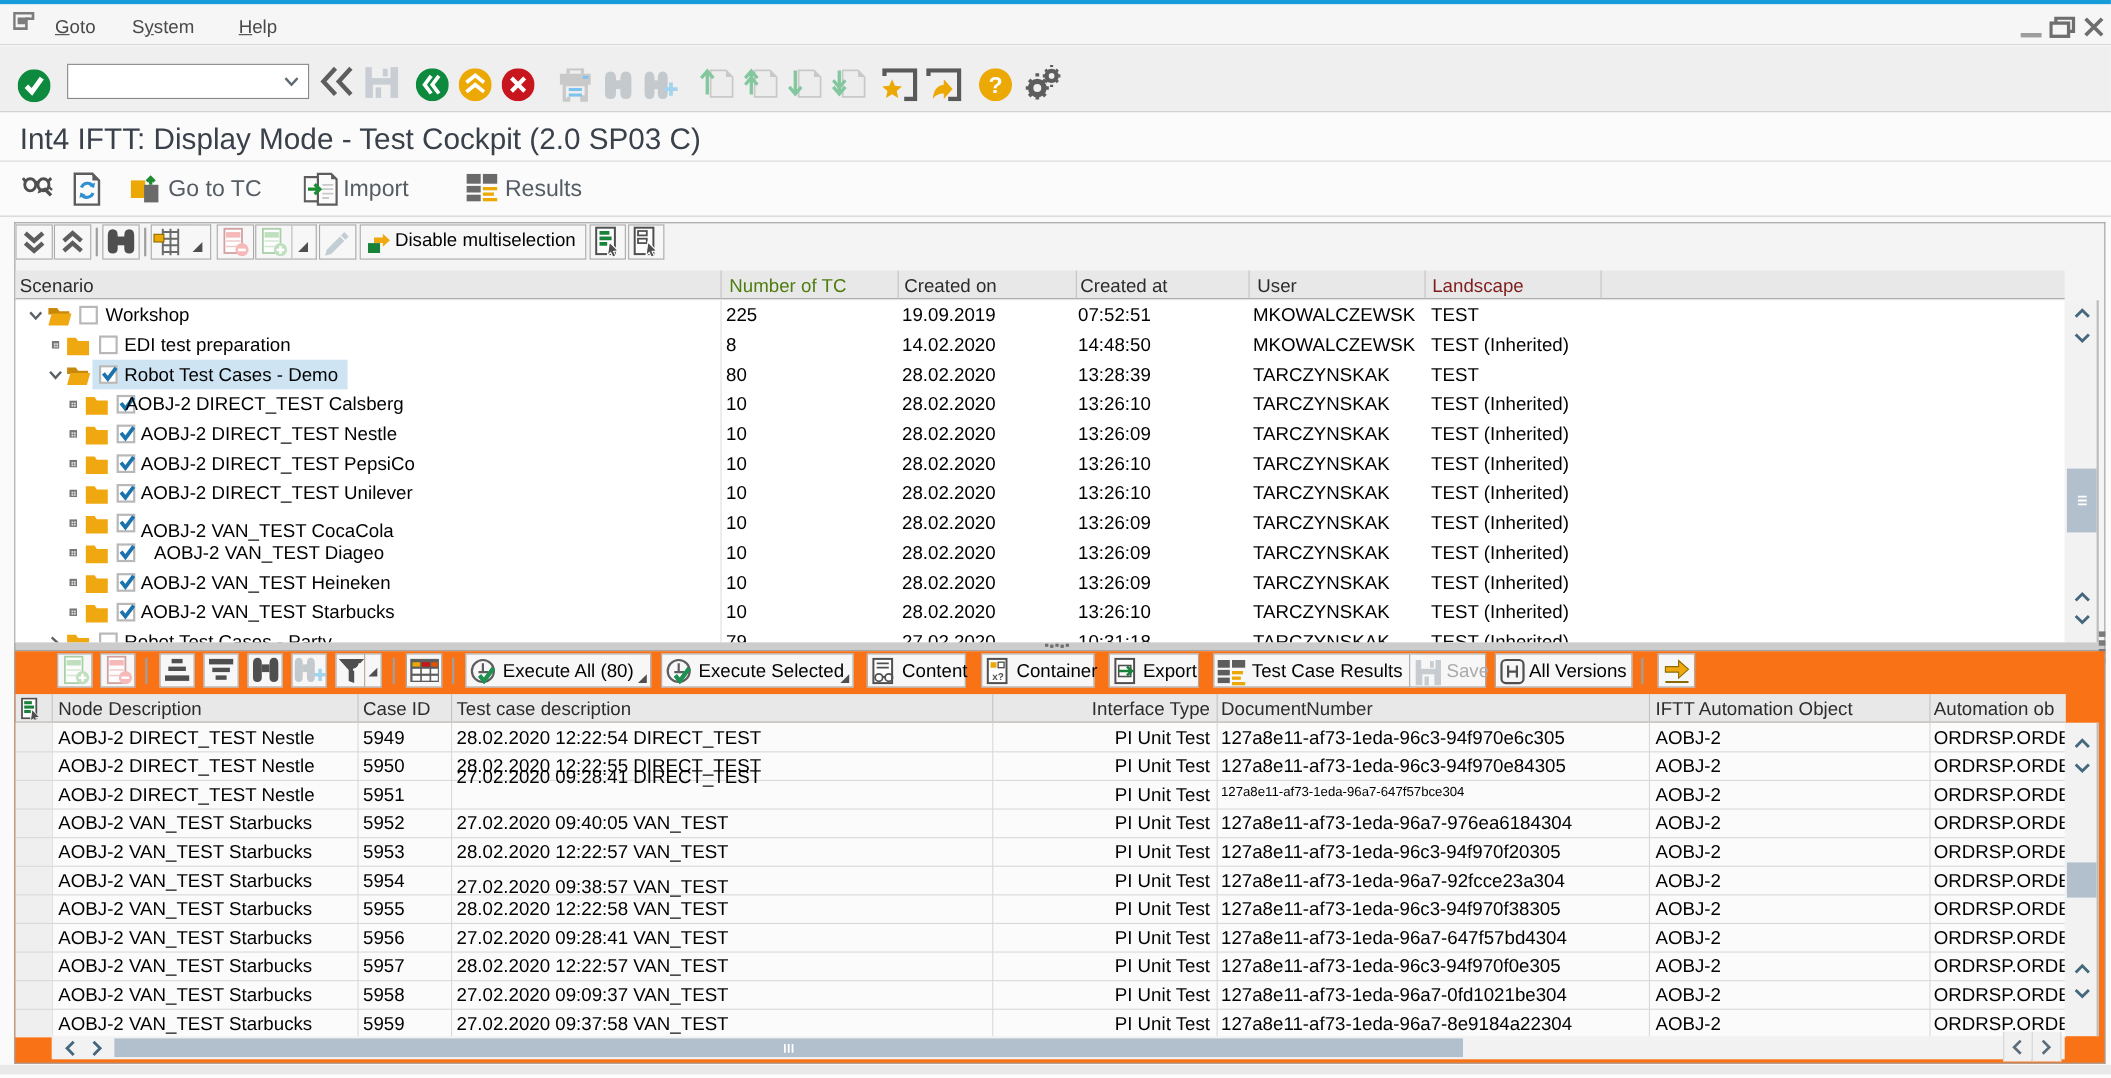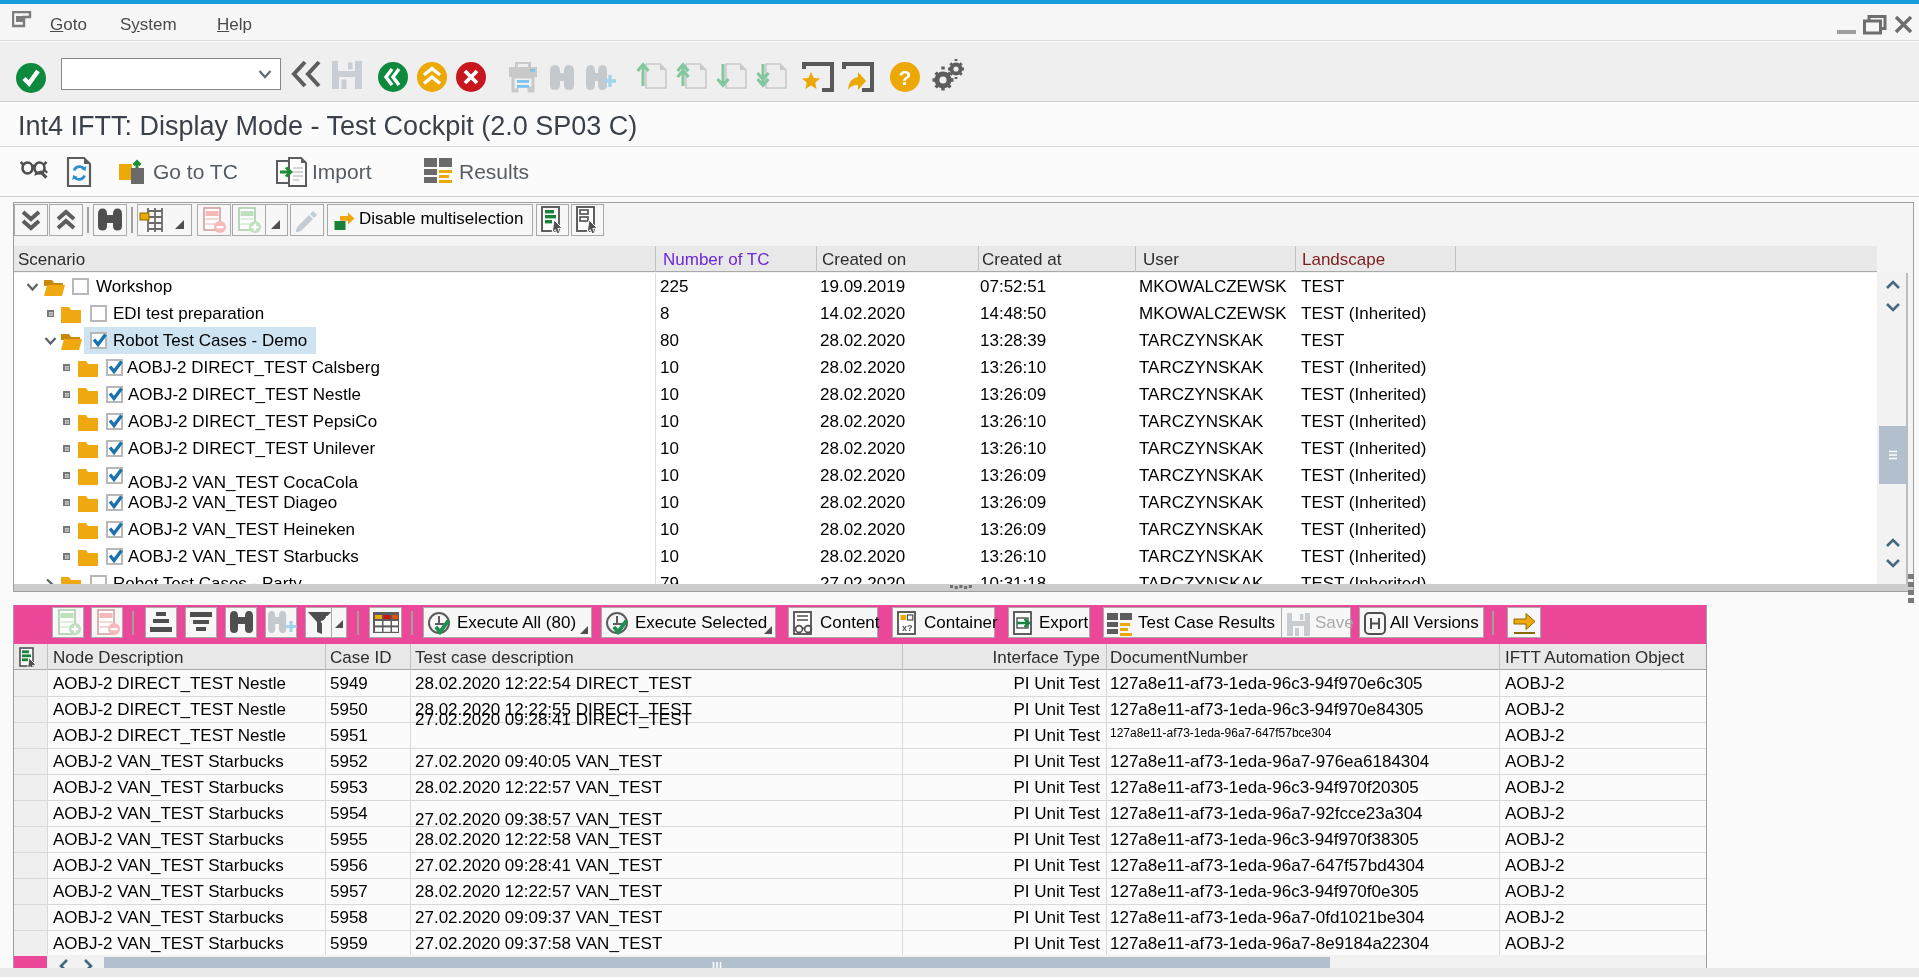--- a/index.html
+++ b/index.html
@@ -12,21 +12,21 @@
 #menubar { left:0; top:4px; width:1919px; height:37px; background:#f6f6f6; border-bottom:1px solid #d8d8d8; }
 .menuitem { position:absolute; top:11px; font-size:17px; color:#494949; }
 #toolbar { left:0; top:42px; width:1919px; height:60px; background:#efefef; border-bottom:1px solid #cfcfcf; }
 #titlebar { left:0; top:103px; width:1919px; height:44px; background:#fbfbfb; border-bottom:1px solid #d8d8d8; }
 #title { position:absolute; left:18px; top:8px; font-size:27px; color:#3a414a; }
 #apptoolbar { left:0; top:148px; width:1919px; height:49px; background:#fbfbfb; border-bottom:1px solid #cfcfcf; }
 .applabel { position:absolute; top:12px; font-size:21px; color:#555c63; }
 
 #treepane { left:13px; top:202px; width:1901px; height:382px; background:#f4f4f4; border:1px solid #9f9f9f; border-bottom:none; overflow:hidden; }
 #splitter { left:13px; top:584px; width:1901px; height:8px; background:#cccccc; border:1px solid #9f9f9f; border-top:none; }
-#gridpane { left:13px; top:592px; width:1694px; height:375px; background:#ec4899; border:1px solid #9f9f9f; border-top:none; overflow:hidden;margin-top:13px; }
+#gridpane { left:13px; top:592px; width:1901px; height:375px; background:#f97316; border:1px solid #9f9f9f; border-top:none; overflow:hidden; }
 
 .btn { position:absolute; height:32px; background:#f7f7f7; border:1px solid #a9a9a9; }
 .btn span { white-space:nowrap; }
 .sep { position:absolute; width:2px; background:#9f9f9f; }
 
 .sbtrack { position:absolute; background:#f2f2f2; }
 .sbthumb { position:absolute; background:#b2c0cd; }
 </style>
 </head>
 <body>
@@ -301,21 +301,21 @@
       </svg></div>
   <div class="btn" style="left:557px;top:1px;width:33px"><svg width="31" height="29" viewBox="0 0 31 29">
         <rect x="5" y="2" width="17" height="24" fill="#fdfdfd" stroke="#4f4f4f" stroke-width="1.8"></rect>
         <rect x="8" y="5" width="8" height="4" fill="none" stroke="#4f4f4f" stroke-width="1.6"></rect>
         <rect x="8" y="12" width="8" height="4" fill="none" stroke="#4f4f4f" stroke-width="1.6"></rect>
         <path d="M17 15 l8 8 -4.2 0.6 2 4 -2.6 1.2 -2-4.2 -3 3 z" fill="#4f4f4f" stroke="#fff" stroke-width="1"></path>
       </svg></div>
 
   <div class="abs" style="left:0;top:43px;width:1863px;height:26px;background:#e8e8e8;border-bottom:1px solid #a8a8a8"></div>
   <div class="abs txt" style="left:4px;top:47px;font-size:17px;color:#2c2c2c">Scenario</div>
-  <div class="abs txt" style="left:649px;top:47px;font-size:17px;color:#6d28d9">Number of TC</div>
+  <div class="abs txt" style="left:649px;top:47px;font-size:17px;color:#4d7c0f">Number of TC</div>
   <div class="abs txt" style="left:808px;top:47px;font-size:17px;color:#2c2c2c">Created on</div>
   <div class="abs txt" style="left:968px;top:47px;font-size:17px;color:#2c2c2c">Created at</div>
   <div class="abs txt" style="left:1129px;top:47px;font-size:17px;color:#2c2c2c">User</div>
   <div class="abs txt" style="left:1288px;top:47px;font-size:17px;color:#7f1d1d">Landscape</div>
 
   <div class="abs" style="left:641px;top:43px;width:1px;height:26px;background:#c2c2c2"></div>
   <div class="abs" style="left:802px;top:43px;width:1px;height:26px;background:#c2c2c2"></div>
   <div class="abs" style="left:964px;top:43px;width:1px;height:26px;background:#c2c2c2"></div>
   <div class="abs" style="left:1121px;top:43px;width:1px;height:26px;background:#c2c2c2"></div>
   <div class="abs" style="left:1281px;top:43px;width:1px;height:26px;background:#c2c2c2"></div>
@@ -370,21 +370,21 @@
   <svg class="abs" style="left:49px;top:91px" width="7" height="7" viewBox="0 0 7 7">
         <use href="#blt"></use>
       </svg>
   <svg class="abs" style="left:63px;top:85px" width="23" height="20" viewBox="0 0 23 20">
         <use href="#fc"></use>
       </svg>
   <div class="abs" style="left:92px;top:86px;width:17px;height:17px;background:#fff;border:2px solid #b8b8b8"></div>
   <svg class="abs" style="left:93px;top:86px" width="17" height="16" viewBox="0 0 17 16">
         <path d="M3 7.5 L7 12.5 L14.5 2.5" fill="none" stroke="#1a73ad" stroke-width="3.4"></path>
       </svg>
-  <div class="abs txt" style="left:113px;top:85px;font-size:17px">AOBJ-2 DIRECT_TEST Calsberg</div>
+  <div class="abs txt" style="left:100px;top:85px;font-size:17px">AOBJ-2 DIRECT_TEST Calsberg</div>
   <div class="abs txt" style="left:646px;top:85px;font-size:17px">10</div>
   <div class="abs txt" style="left:806px;top:85px;font-size:17px">28.02.2020</div>
   <div class="abs txt" style="left:966px;top:85px;font-size:17px">13:26:10</div>
   <div class="abs txt" style="left:1125px;top:85px;font-size:17px">TARCZYNSKAK</div>
   <div class="abs txt" style="left:1287px;top:85px;font-size:17px">TEST (Inherited)</div>
   <svg class="abs" style="left:49px;top:118px" width="7" height="7" viewBox="0 0 7 7">
         <use href="#blt"></use>
       </svg>
   <svg class="abs" style="left:63px;top:112px" width="23" height="20" viewBox="0 0 23 20">
         <use href="#fc"></use>
@@ -450,21 +450,21 @@
   <svg class="abs" style="left:49px;top:226px" width="7" height="7" viewBox="0 0 7 7">
         <use href="#blt"></use>
       </svg>
   <svg class="abs" style="left:63px;top:220px" width="23" height="20" viewBox="0 0 23 20">
         <use href="#fc"></use>
       </svg>
   <div class="abs" style="left:92px;top:221px;width:17px;height:17px;background:#fff;border:2px solid #b8b8b8"></div>
   <svg class="abs" style="left:93px;top:221px" width="17" height="16" viewBox="0 0 17 16">
         <path d="M3 7.5 L7 12.5 L14.5 2.5" fill="none" stroke="#1a73ad" stroke-width="3.4"></path>
       </svg>
-  <div class="abs txt" style="left:114px;top:220px;font-size:17px">AOBJ-2 VAN_TEST Diageo</div>
+  <div class="abs txt" style="left:126px;top:220px;font-size:17px">AOBJ-2 VAN_TEST Diageo</div>
   <div class="abs txt" style="left:646px;top:220px;font-size:17px">10</div>
   <div class="abs txt" style="left:806px;top:220px;font-size:17px">28.02.2020</div>
   <div class="abs txt" style="left:966px;top:220px;font-size:17px">13:26:09</div>
   <div class="abs txt" style="left:1125px;top:220px;font-size:17px">TARCZYNSKAK</div>
   <div class="abs txt" style="left:1287px;top:220px;font-size:17px">TEST (Inherited)</div>
   <svg class="abs" style="left:49px;top:253px" width="7" height="7" viewBox="0 0 7 7">
         <use href="#blt"></use>
       </svg>
   <svg class="abs" style="left:63px;top:247px" width="23" height="20" viewBox="0 0 23 20">
         <use href="#fc"></use>

